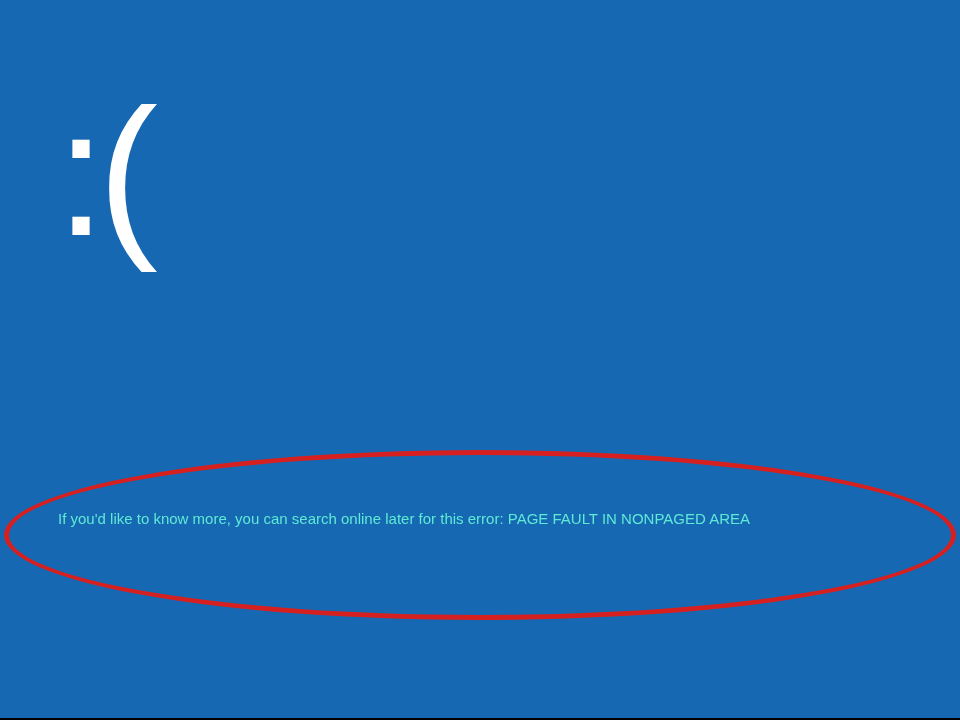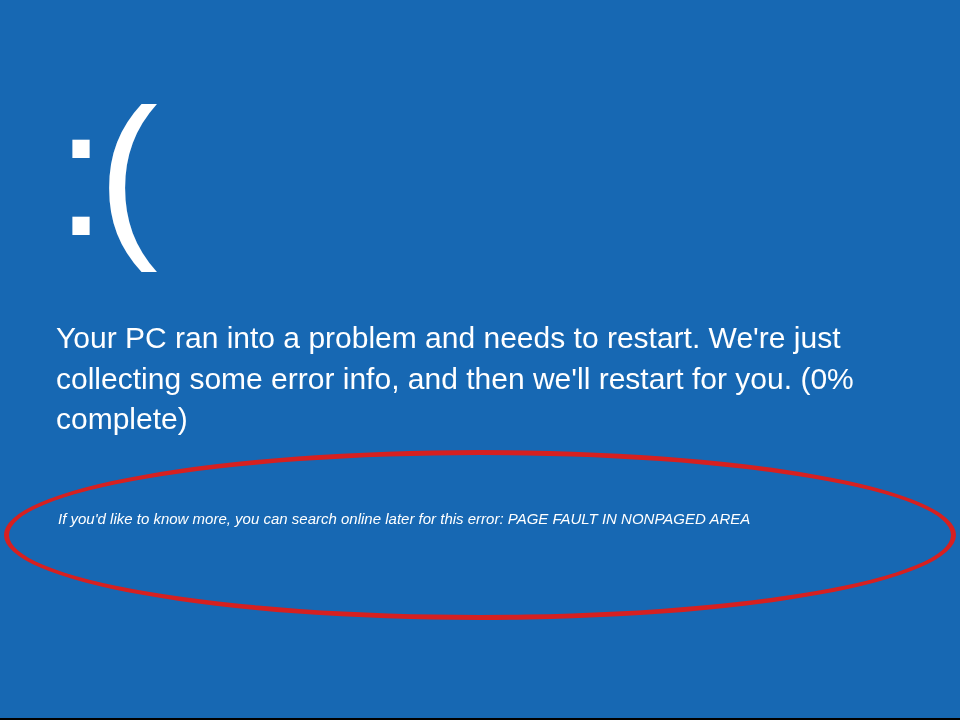--- a/index.html
+++ b/index.html
@@ -46,24 +46,23 @@
       line-height: 1.35;
       font-family: "Segoe UI Light", "Segoe UI", sans-serif;
     }
     .detail-message {
       position: absolute;
       top: 508px;
       left: 58px;
       right: 40px;
       font-size: 15px;
       font-weight: 300;
-      color: #ffffff;
+      color: #5eead4;
       line-height: 1.4;
       font-family: "Segoe UI Light", "Segoe UI", sans-serif;
-      font-style: italic;
     }
     .highlight-ellipse {
       position: absolute;
       top: 450px;
       left: 4px;
       width: 952px;
       height: 170px;
       border: 5px solid #d62020;
       border-radius: 50%;
       pointer-events: none;
@@ -75,17 +74,16 @@
       width: 960px;
       height: 2px;
       background: #000;
     }
   </style>
 </head>
 <body>
 
 <div class="bsod-screen">
   <div class="sad-face">:(</div>
-  <div class="main-message">Your PC ran into a problem and needs to restart. We're just collecting some error info, and then we'll restart for you. (0% complete)</div>
   <div class="detail-message">If you'd like to know more, you can search online later for this error: PAGE FAULT IN NONPAGED AREA</div>
   <div class="highlight-ellipse"></div>
 </div>
 <div class="bottom-edge"></div>
 
 </body></html>

